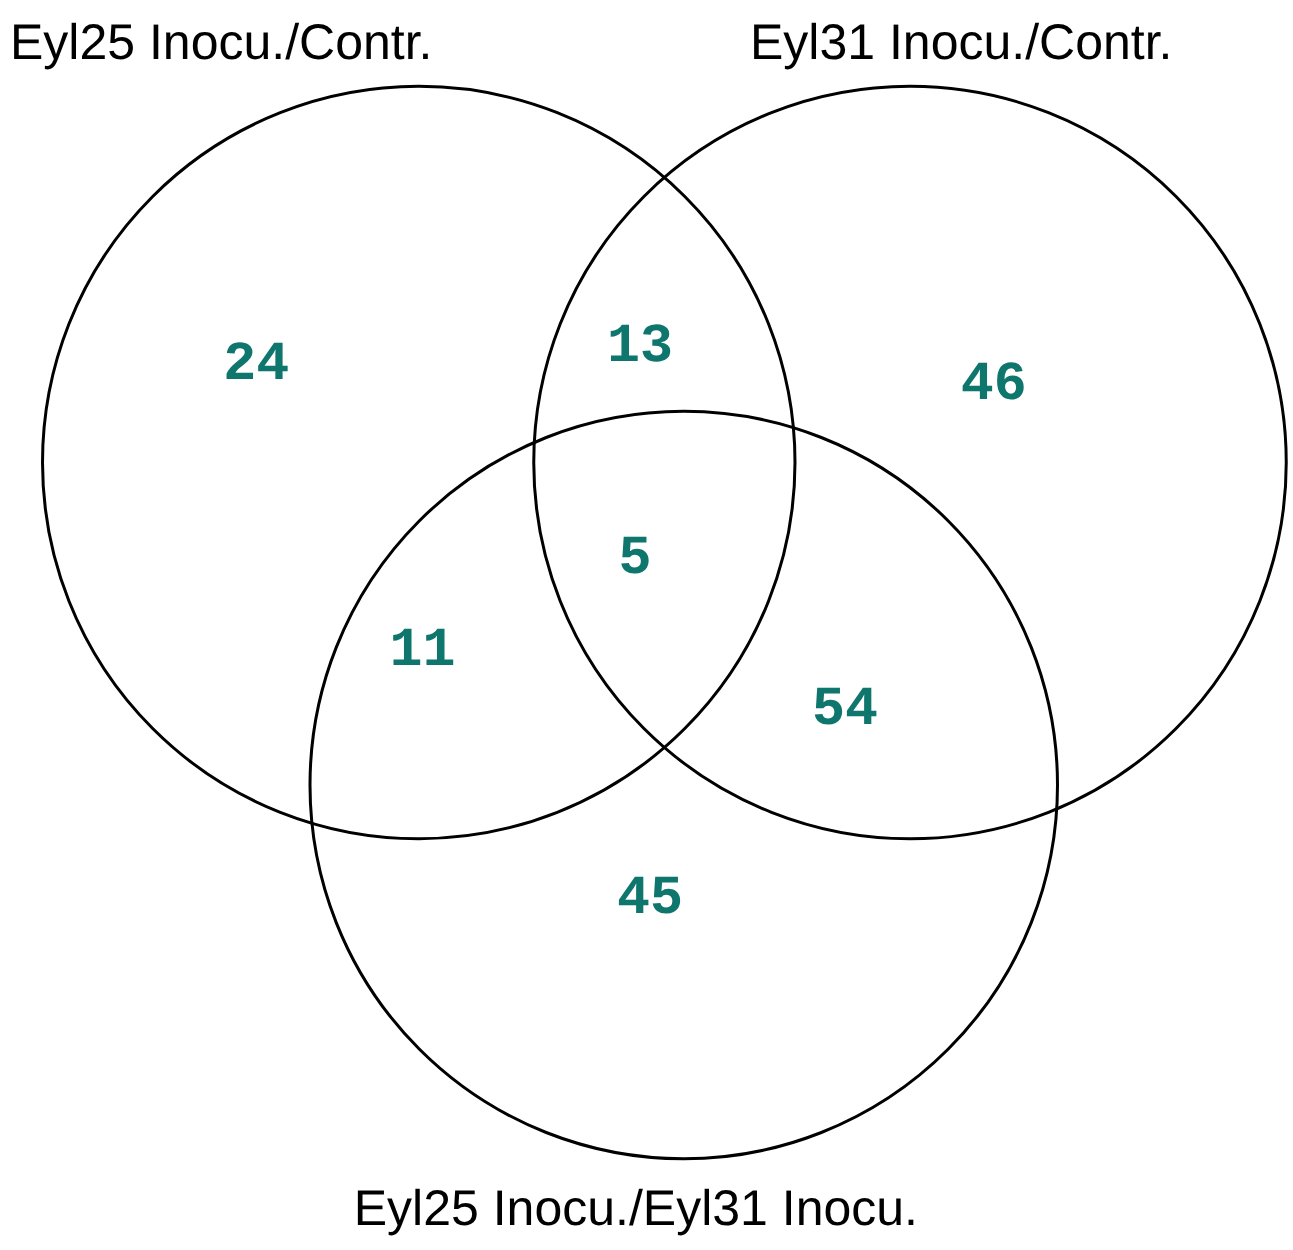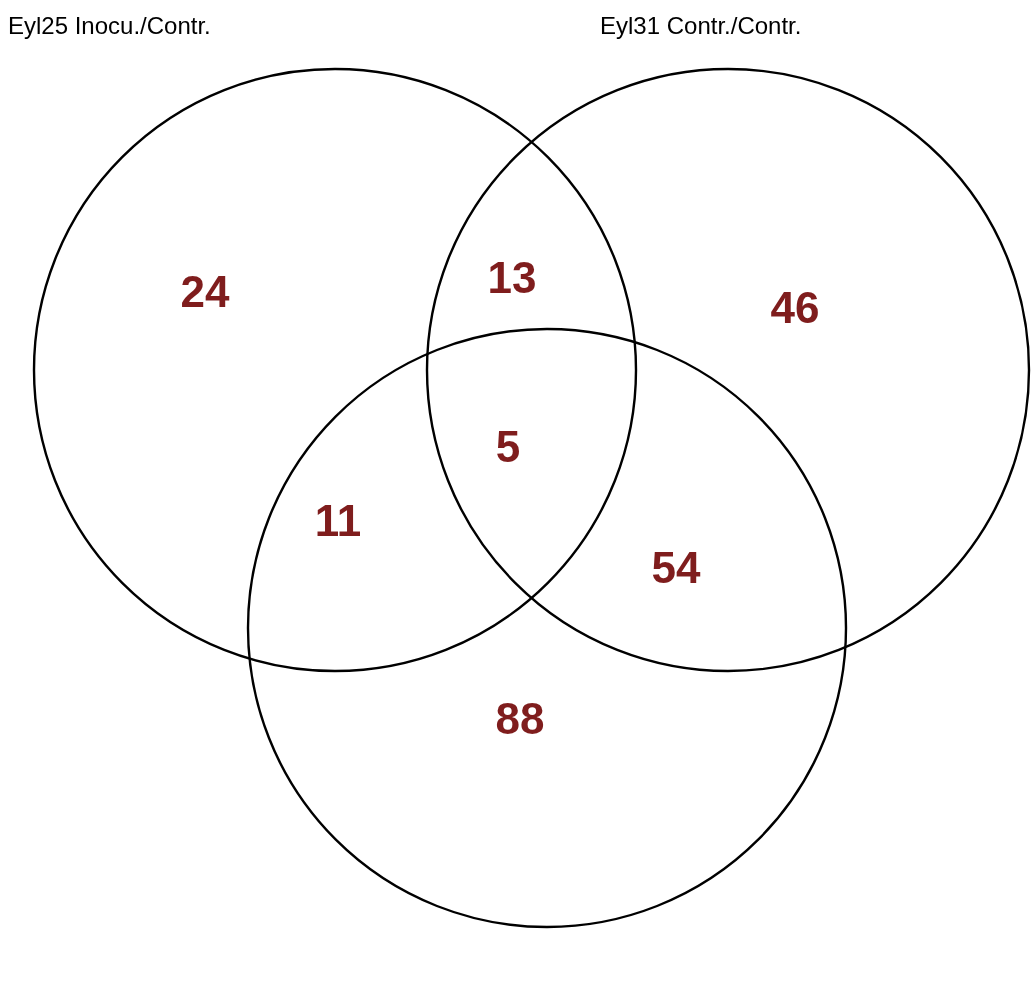--- a/index.html
+++ b/index.html
@@ -30,38 +30,38 @@
     display: block;
   }
   .venn-circle {
     fill: none;
     stroke: #000000;
     stroke-width: 2.4;
   }
   .set-label {
     position: absolute;
     font-family: "Liberation Sans", sans-serif;
-    font-size: 24px;
+    font-size: 40px;
     font-weight: 400;
     line-height: 1;
     white-space: nowrap;
     color: #000000;
   }
   #label-top-left  { left: 8px;  top: 14px; }
   #label-top-right { left: 600px; top: 14px; }
   #label-bottom    { left: 283px; top: 947px; }
 
   .region-count {
     position: absolute;
-    font-family: Liberation Sans, sans-serif;
+    font-family: Liberation Mono, monospace;
     font-size: 44px;
     font-weight: 700;
     line-height: 1;
     white-space: nowrap;
-    color: #7f1d1d;
+    color: #0f766e;
     transform: translate(-50%, -50%);
   }
   #count-a    { left: 205px; top: 292px; }
   #count-ab   { left: 512px; top: 278px; }
   #count-b    { left: 795px; top: 308px; }
   #count-abc  { left: 508px; top: 447px; }
   #count-ac   { left: 338px; top: 521px; }
   #count-bc   { left: 676px; top: 568px; }
   #count-c    { left: 520px; top: 719px; }
 </style>
@@ -71,30 +71,31 @@
 <div id="venn-figure">
 
   <svg id="venn-svg" viewBox="0 0 1034 1000">
     <circle class="venn-circle" cx="335" cy="370" r="301"></circle>
     <circle class="venn-circle" cx="728" cy="370" r="301"></circle>
     <circle class="venn-circle" cx="547" cy="628" r="299"></circle>
   </svg>
 
   <div class="set-label" id="label-top-left">Eyl25 Inocu./Contr.</div>
 
-  <div class="set-label" id="label-top-right">Eyl31 Contr./Contr.</div>
+  <div class="set-label" id="label-top-right">Eyl31 Inocu./Contr.</div>
 
+  <div class="set-label" id="label-bottom">Eyl25 Inocu./Eyl31 Inocu.</div>
 
   <div class="region-count" id="count-a">24</div>
 
   <div class="region-count" id="count-ab">13</div>
 
   <div class="region-count" id="count-b">46</div>
 
   <div class="region-count" id="count-abc">5</div>
 
   <div class="region-count" id="count-ac">11</div>
 
   <div class="region-count" id="count-bc">54</div>
 
-  <div class="region-count" id="count-c">88</div>
+  <div class="region-count" id="count-c">45</div>
 
 </div>
 
 </body></html>

